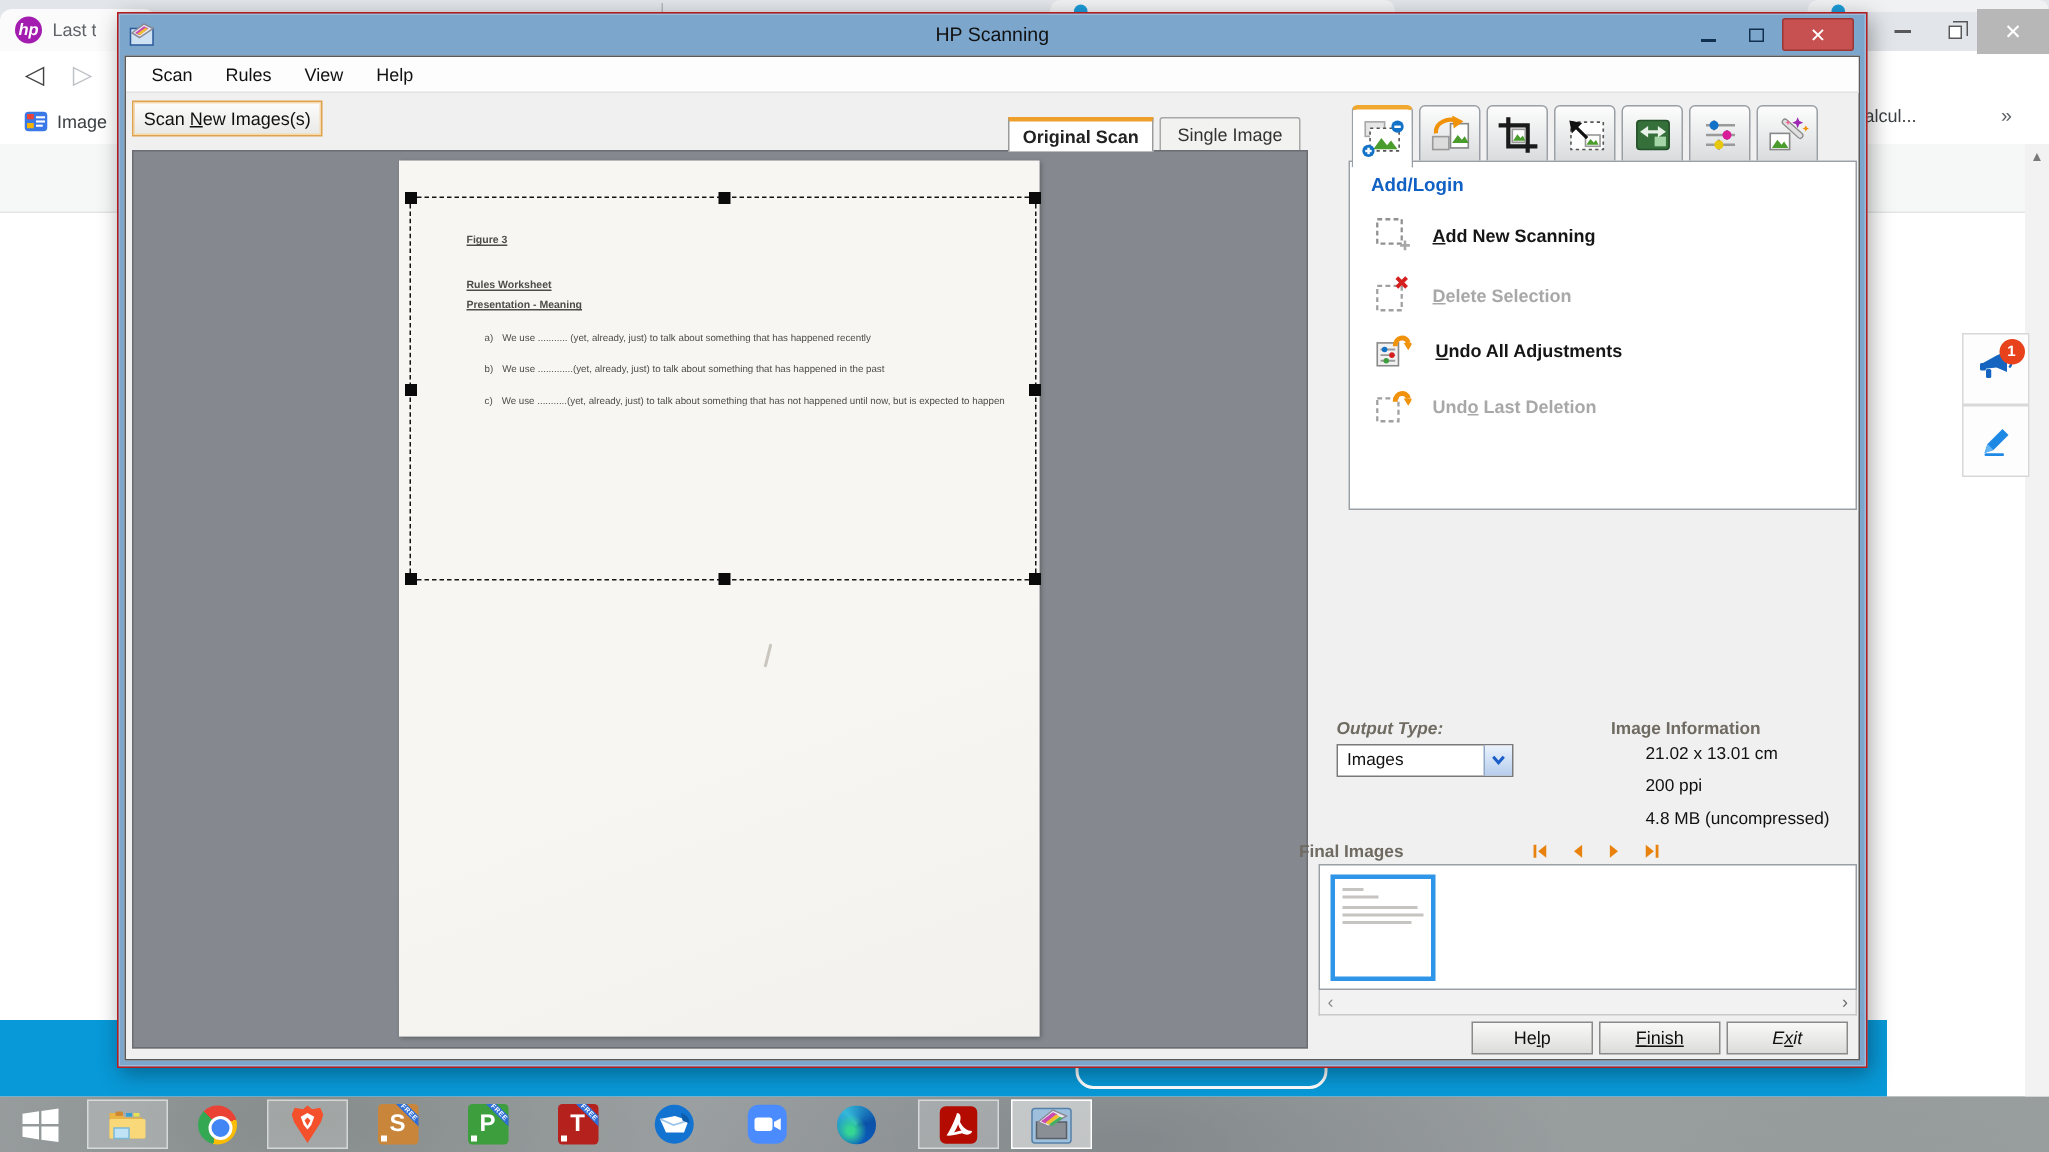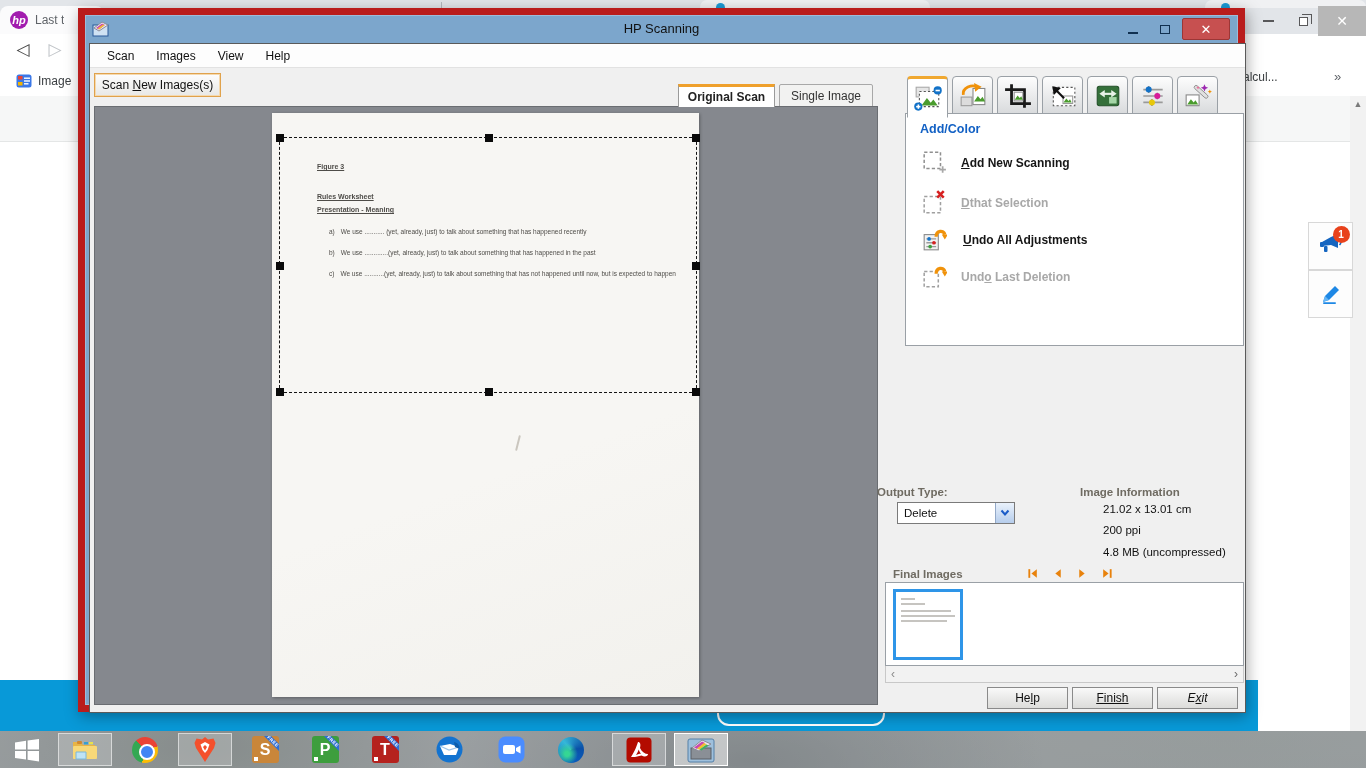--- a/index.html
+++ b/index.html
@@ -43,21 +43,21 @@
   .scrolltrack { left:1350px; top:96px; width:16px; height:635px; background:#f2f2f2; }
   .scrollup { width:16px; height:16px; text-align:center; font-size:9px; color:#7a7a7a; line-height:16px; }
   .ext-box { left:1308px; width:45px; height:48px; background:#fdfdfd; border:1px solid #d8d8d8; display:flex; align-items:center; justify-content:center; }
   .badge { position:absolute; right:-7px; top:-7px; width:17px; height:17px; border-radius:50%; background:#e8421c; color:#fff; font-size:10px; font-weight:bold; display:flex; align-items:center; justify-content:center; }
 
   
   .blue-strip { left:0; top:680px; width:1258px; height:51px; background:#0899d8; }
   .blue-outline-btn { left:717px; top:700px; width:168px; height:26px; border:2px solid #fff; border-radius:12px; }
 
   
-  .hp-window { left:78px; top:8px; width:1167px; height:704px; background:#7ca6cc; border:7px solid #b91c1c; box-shadow:0 0 0 1px rgba(255,255,255,.25) inset, 2px 4px 14px rgba(0,0,0,.35); }
+  .hp-window { left:78px; top:8px; width:1167px; height:704px; background:#7ca6cc; border:1px solid #b91c1c; box-shadow:0 0 0 1px rgba(255,255,255,.25) inset, 2px 4px 14px rgba(0,0,0,.35); }
   .titlebar { left:0; top:0; right:0; height:28px; }
   .win-icon { left:7px; top:5px; }
   .win-title { left:0; right:0; top:6px; text-align:center; font-size:13px; color:#111; }
   .caption-btns { right:8px; top:3px; display:flex; gap:2px; }
   .cap-btn { width:30px; height:22px; display:flex; align-items:center; justify-content:center; }
   .cap-min-glyph { width:10px; height:2px; background:#103050; margin-top:8px; }
   .cap-max-glyph { width:10px; height:9px; border:1.5px solid #103050; }
   .cap-close { width:48px; background:#c75050; border:1px solid #9c3636; border-radius:2px; color:#fff; font-size:13px; }
   .client { left:4px; top:28px; width:1157px; height:670px; background:#f0f0f0; border:1px solid #5a5a5a; }
   .menubar { left:0; top:0; width:1155px; height:24px; background:#fdfdfd; border-bottom:1px solid #e2e2e2; display:flex; align-items:center; padding-left:6px; }
@@ -203,21 +203,21 @@
         <div class="cap-btn">
             <span class="cap-max-glyph"></span>
           </div>
         <div class="cap-btn cap-close">✕</div>
       </div>
     </div>
 
     <div class="abs client">
       <div class="abs menubar">
         <span class="menu-item">Scan</span>
-        <span class="menu-item">Images</span>
+        <span class="menu-item">Rules</span>
         <span class="menu-item">View</span>
         <span class="menu-item">Help</span>
       </div>
 
       <div class="abs scan-new-btn">
         <span><span>Scan </span><span class="ak">N</span><span>ew Images(s)</span></span>
       </div>
 
       <div class="abs doc-tab active">Original Scan</div>
       <div class="abs doc-tab inactive">Single Image</div>
@@ -314,36 +314,36 @@
           <rect x="2" y="11" width="12" height="10" fill="#fff" stroke="#888"></rect>
           <path d="M3 20 l3.4-5 2.6 3 1.6-2 2.6 4z" fill="#4a9c2d"></path>
           <rect x="8" y="6.5" width="16" height="3.4" rx="1.7" transform="rotate(42 16 8)" fill="#e0e0e0" stroke="#8a8a8a" stroke-width="0.8"></rect>
           <polygon points="19,1 20,3.4 22.4,4.4 20,5.4 19,7.8 18,5.4 15.6,4.4 18,3.4" fill="#9c27b0"></polygon>
           <polygon points="24,6 24.6,7.4 26,8 24.6,8.6 24,10 23.4,8.6 22,8 23.4,7.4" fill="#f09000"></polygon>
           <polygon points="13,2.6 13.5,3.8 14.7,4.3 13.5,4.8 13,6 12.5,4.8 11.3,4.3 12.5,3.8" fill="#f06292"></polygon>
         </svg>
       </div>
 
       <div class="abs tool-panel">
-        <div class="abs panel-heading">Add/Color</div>
+        <div class="abs panel-heading">Add/Login</div>
 
         <div class="opt" style="top:36px;">
           <svg width="25" height="25" viewBox="0 0 23 23">
             <rect x="2" y="2" width="15" height="15" fill="#fff" stroke="#909090" stroke-dasharray="3 2" stroke-width="1.4"></rect>
             <path d="M19 15 v6 M16 18 h6" stroke="#a8a8a8" stroke-width="1.6"></path>
           </svg>
           <span class="opt-label"><span class="ak">A</span><span>dd New Scanning</span></span>
         </div>
 
         <div class="opt disabled" style="top:76px;">
           <svg width="25" height="25" viewBox="0 0 23 23">
             <rect x="2" y="6" width="15" height="15" fill="#fff" stroke="#a0a0a0" stroke-dasharray="3 2" stroke-width="1.4"></rect>
             <path d="M14 1 l6 6 M20 1 l-6 6" stroke="#d62020" stroke-width="2.4"></path>
           </svg>
-          <span class="opt-label"><span class="ak">D</span><span>that Selection</span></span>
+          <span class="opt-label"><span class="ak">D</span><span>elete Selection</span></span>
         </div>
 
         <div class="opt" style="top:113px;gap:16px;">
           <svg width="25" height="25" viewBox="0 0 23 23">
             <rect x="2" y="7" width="13" height="14" fill="#f2f2f2" stroke="#8a8a8a"></rect>
             <path d="M4 11 h9 M4 14.5 h9 M4 18 h9" stroke="#9a9a9a" stroke-width="1.2"></path>
             <circle cx="6.5" cy="11" r="1.7" fill="#1272c8"></circle>
             <circle cx="11" cy="14.5" r="1.7" fill="#d62020"></circle>
             <circle cx="7.5" cy="18" r="1.7" fill="#3d9e3d"></circle>
             <path d="M13 9 C13 3, 20 2.5, 21 7" stroke="#f0920a" stroke-width="3" fill="none"></path>
@@ -355,35 +355,35 @@
         <div class="opt disabled" style="top:150px;">
           <svg width="25" height="25" viewBox="0 0 23 23">
             <rect x="2" y="7" width="13" height="14" fill="#fff" stroke="#a0a0a0" stroke-dasharray="3 2" stroke-width="1.4"></rect>
             <path d="M13 9 C13 3, 20 2.5, 21 7" stroke="#f0920a" stroke-width="3" fill="none"></path>
             <polygon points="18.2,7 23.8,7 21,11.5" fill="#f0920a"></polygon>
           </svg>
           <span class="opt-label"><span>Und</span><span class="ak">o</span><span> Last Deletion</span></span>
         </div>
       </div>
 
-      <div class="abs sec-label" style="left:787px;top:442px;">Output Type:</div>
+      <div class="abs sec-label" style="left:807px;top:442px;font-style:italic;">Output Type:</div>
       <div class="abs dropdown">
-        <span class="dd-value">Delete</span>
+        <span class="dd-value">Images</span>
         <span class="dd-btn">
           <svg width="10" height="8" viewBox="0 0 10 8">
             <polyline points="1.5,1.5 5,5.5 8.5,1.5" fill="none" stroke="#1a5cc8" stroke-width="2"></polyline>
           </svg>
         </span>
       </div>
       <div class="abs sec-label" style="left:990px;top:442px;">Image Information</div>
       <div class="abs info-line" style="left:1013px;top:459px;">21.02 x 13.01 cm</div>
       <div class="abs info-line" style="left:1013px;top:480px;">200 ppi</div>
       <div class="abs info-line" style="left:1013px;top:502px;">4.8 MB (uncompressed)</div>
 
-      <div class="abs sec-label" style="left:803px;top:524px;">Final Images</div>
+      <div class="abs sec-label" style="left:782px;top:524px;">Final Images</div>
       <div class="abs nav-arrows">
         <svg width="13" height="13" viewBox="0 0 12 12">
             <rect x="2.2" y="2" width="1.7" height="8" fill="#e8820c"></rect>
             <polygon points="10,2 5,6 10,10" fill="#e8820c"></polygon>
           </svg>
         <svg width="13" height="13" viewBox="0 0 12 12">
             <polygon points="9,2 4,6 9,10" fill="#e8820c"></polygon>
           </svg>
         <svg width="13" height="13" viewBox="0 0 12 12">
             <polygon points="3,2 8,6 3,10" fill="#e8820c"></polygon>

